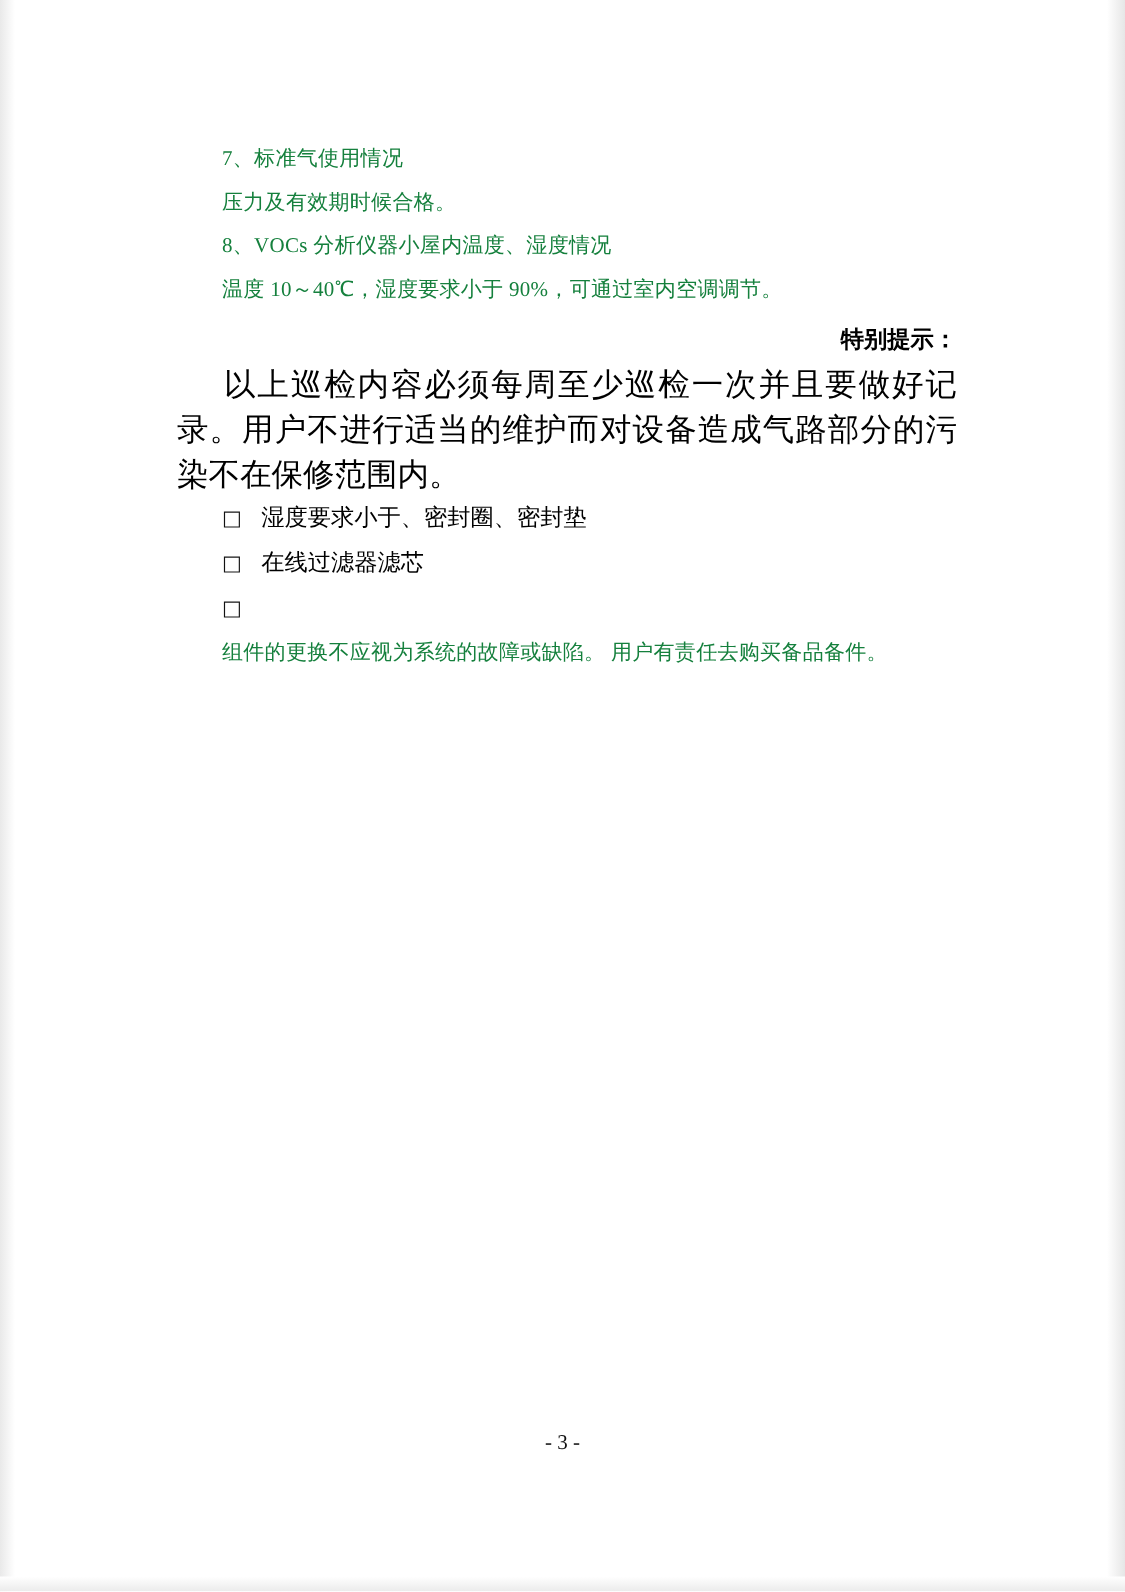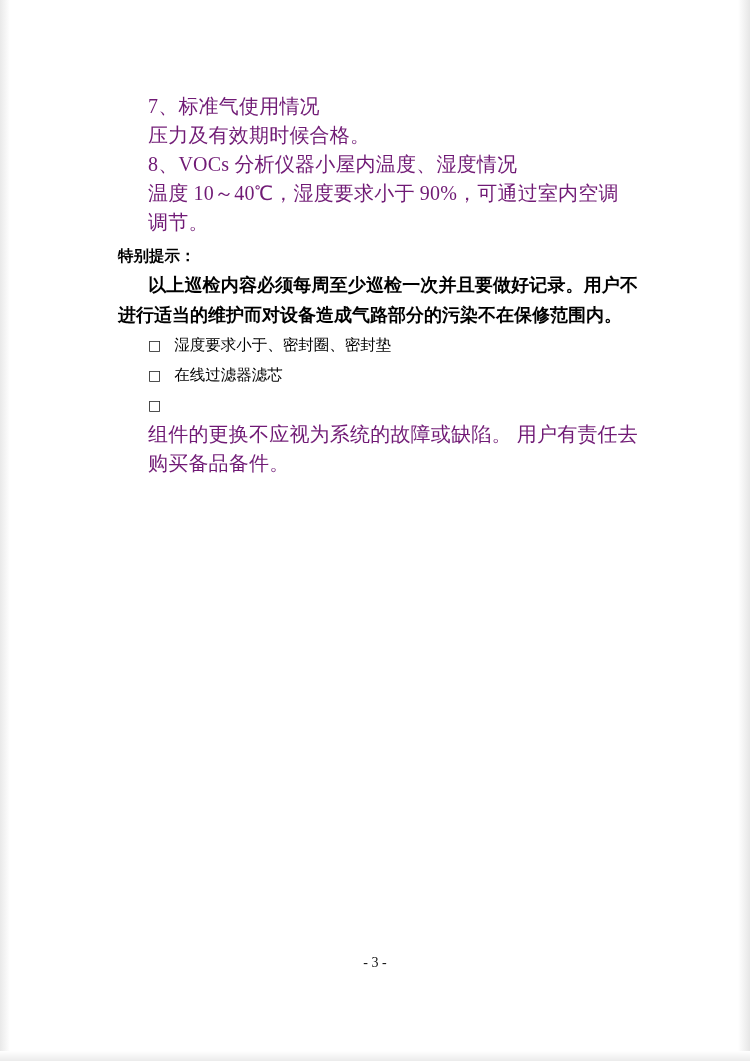--- a/index.html
+++ b/index.html
@@ -48,28 +48,28 @@
   }
 
   .content {
     position: absolute;
     left: 118px;
     top: 92px;
     width: 520px;
   }
 
   .line {
-    font-size: 20px;
+    font-size: 14px;
     line-height: 29px;
     letter-spacing: 0.2px;
     white-space: pre-wrap;
-    color: #701a75;
+    color: #15803d;
   }
   .indent-1 { padding-left: 30px; }
-  .indent-0 { padding-left: 0; }
+  .indent-0 { padding-left: 0; text-align: right; }
 
   .bold { font-weight: normal; }
 
   .bullet-row {
     display: flex;
     align-items: baseline;
     padding-left: 30px;
     line-height: 30px;
   }
   .checkbox-glyph {
@@ -85,22 +85,22 @@
 
   .special-block {
     margin-top: 4px;
   }
   .special-label {
     font-weight: bold;
     font-size: 15.5px;
     line-height: 29px;
   }
   .special-body {
-    font-weight: bold;
-    font-size: 18px;
+    font-weight: normal;
+    font-size: 21px;
     line-height: 30px;
     text-align: justify;
     text-justify: inter-ideograph;
   }
   .special-body .first-indent {
     display: inline-block;
     width: 30px;
   }
 
   .footer {

